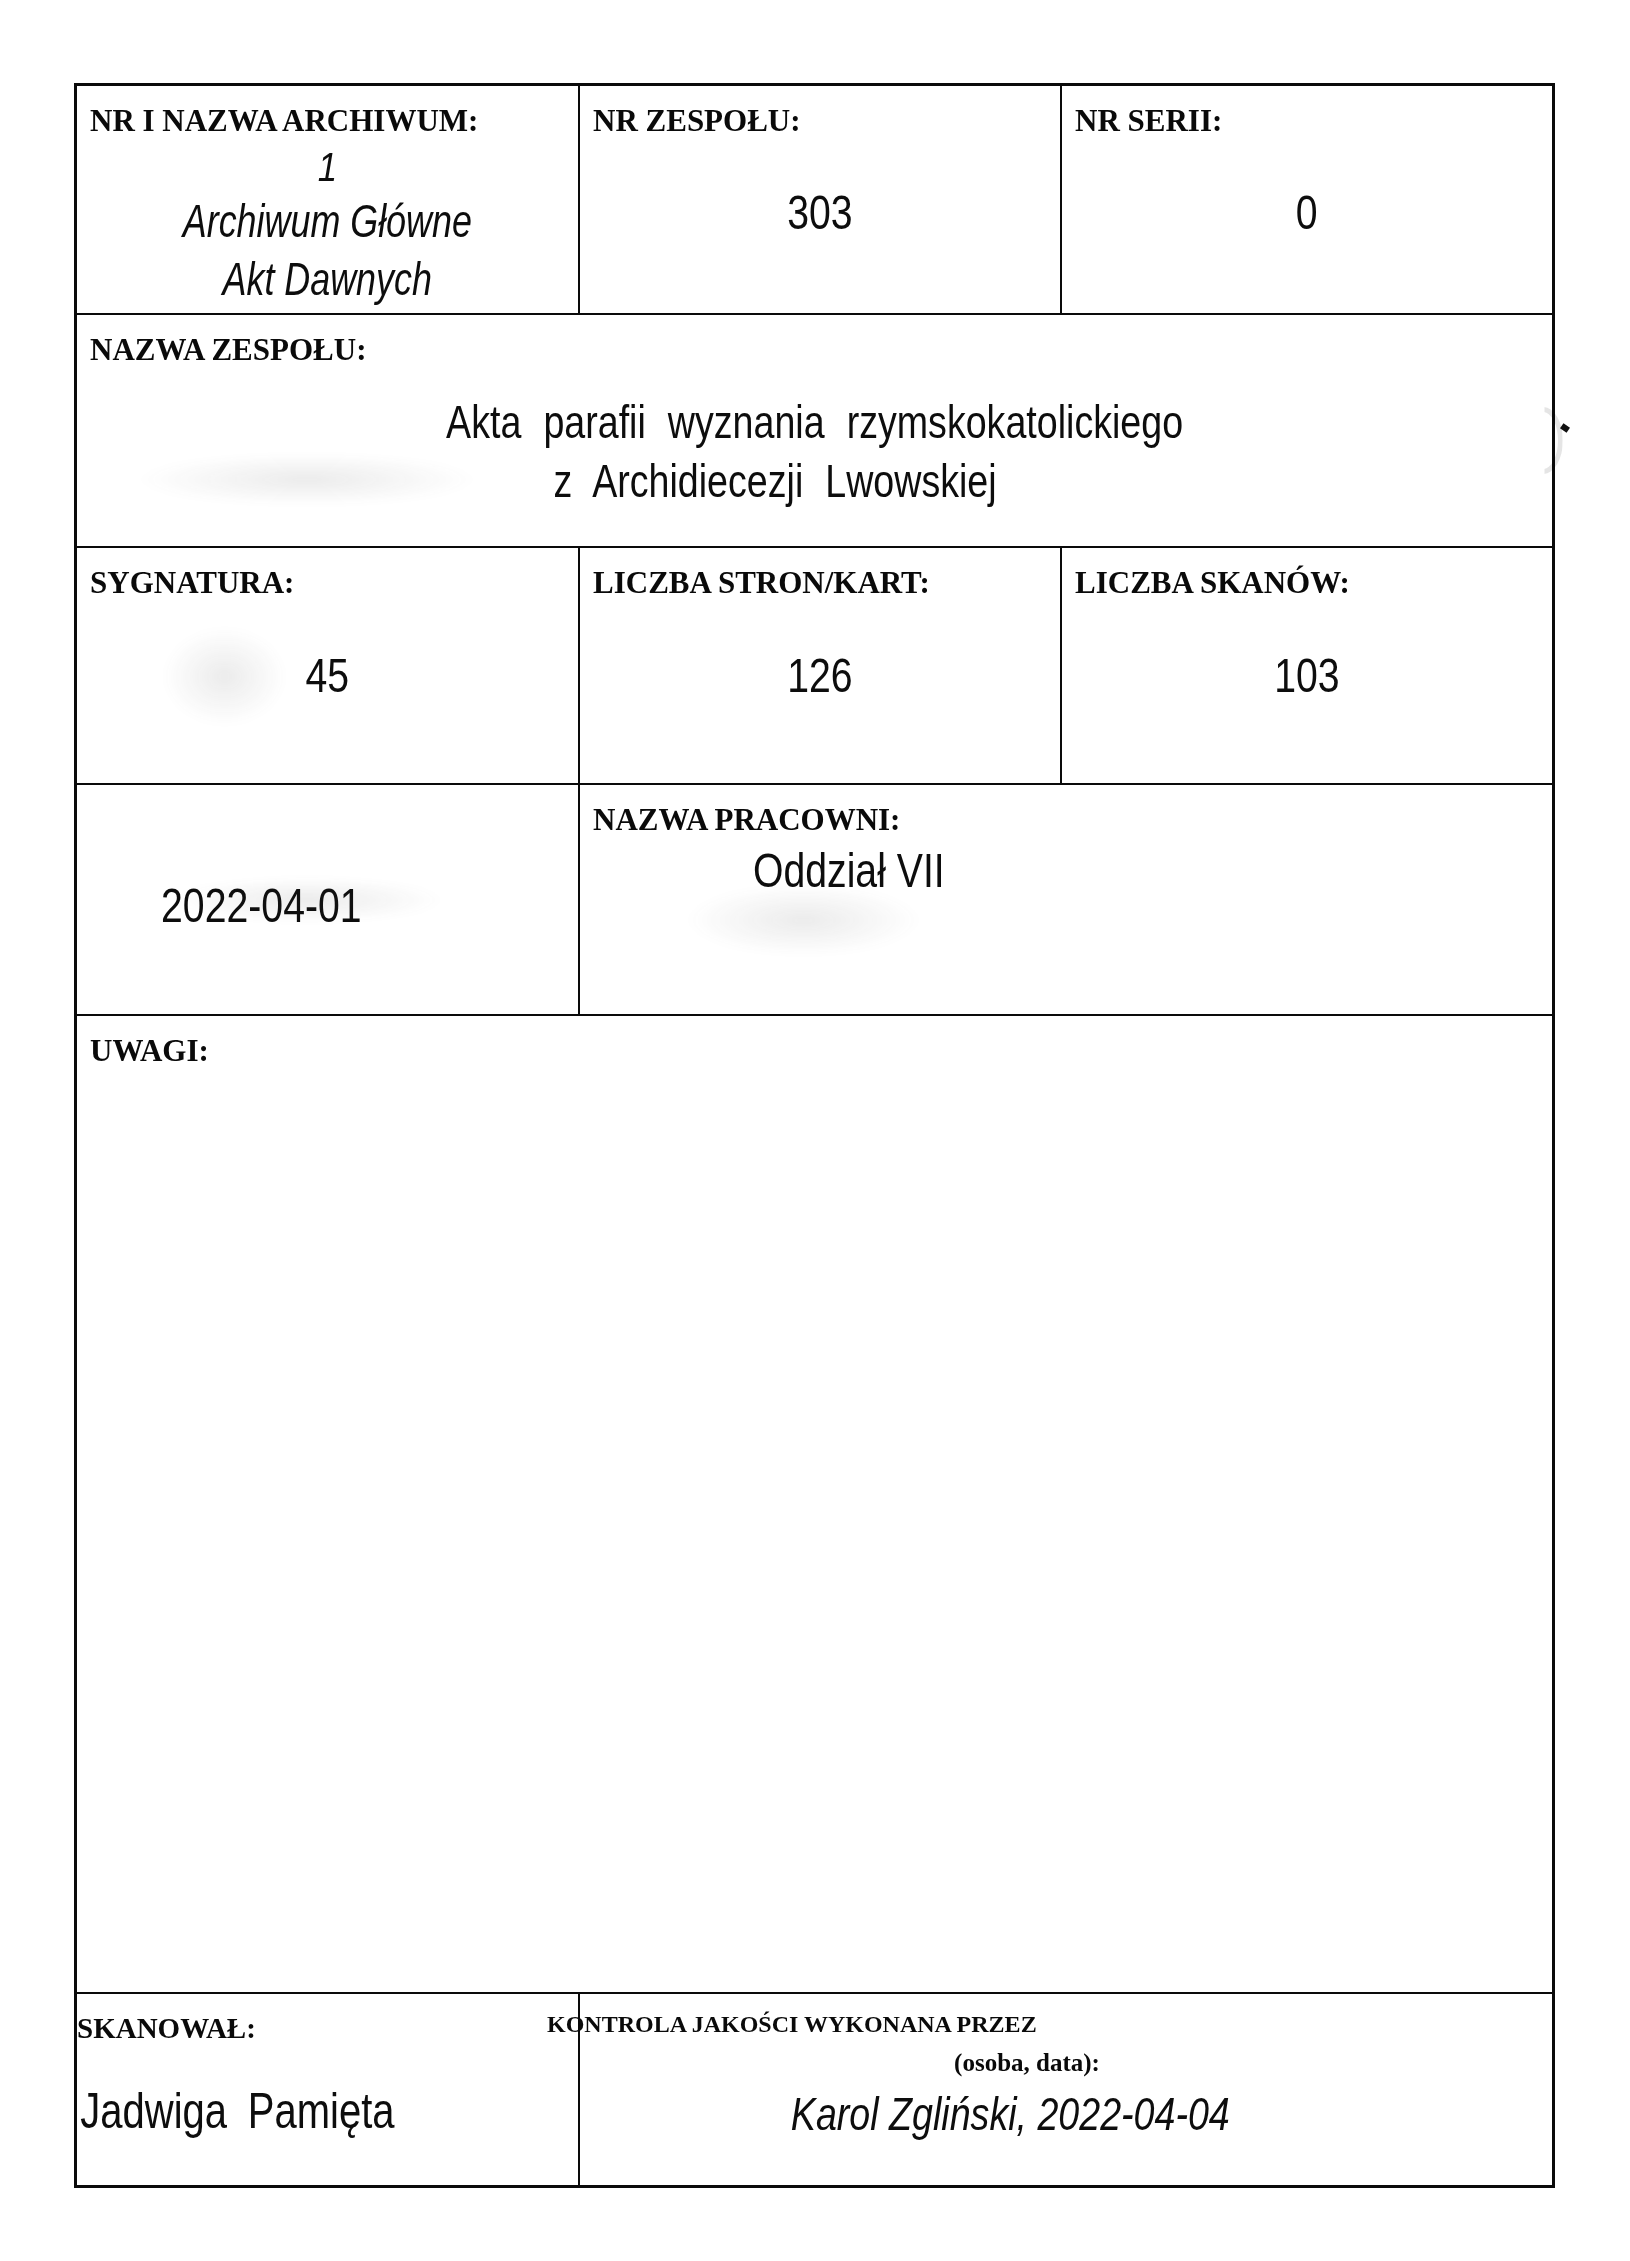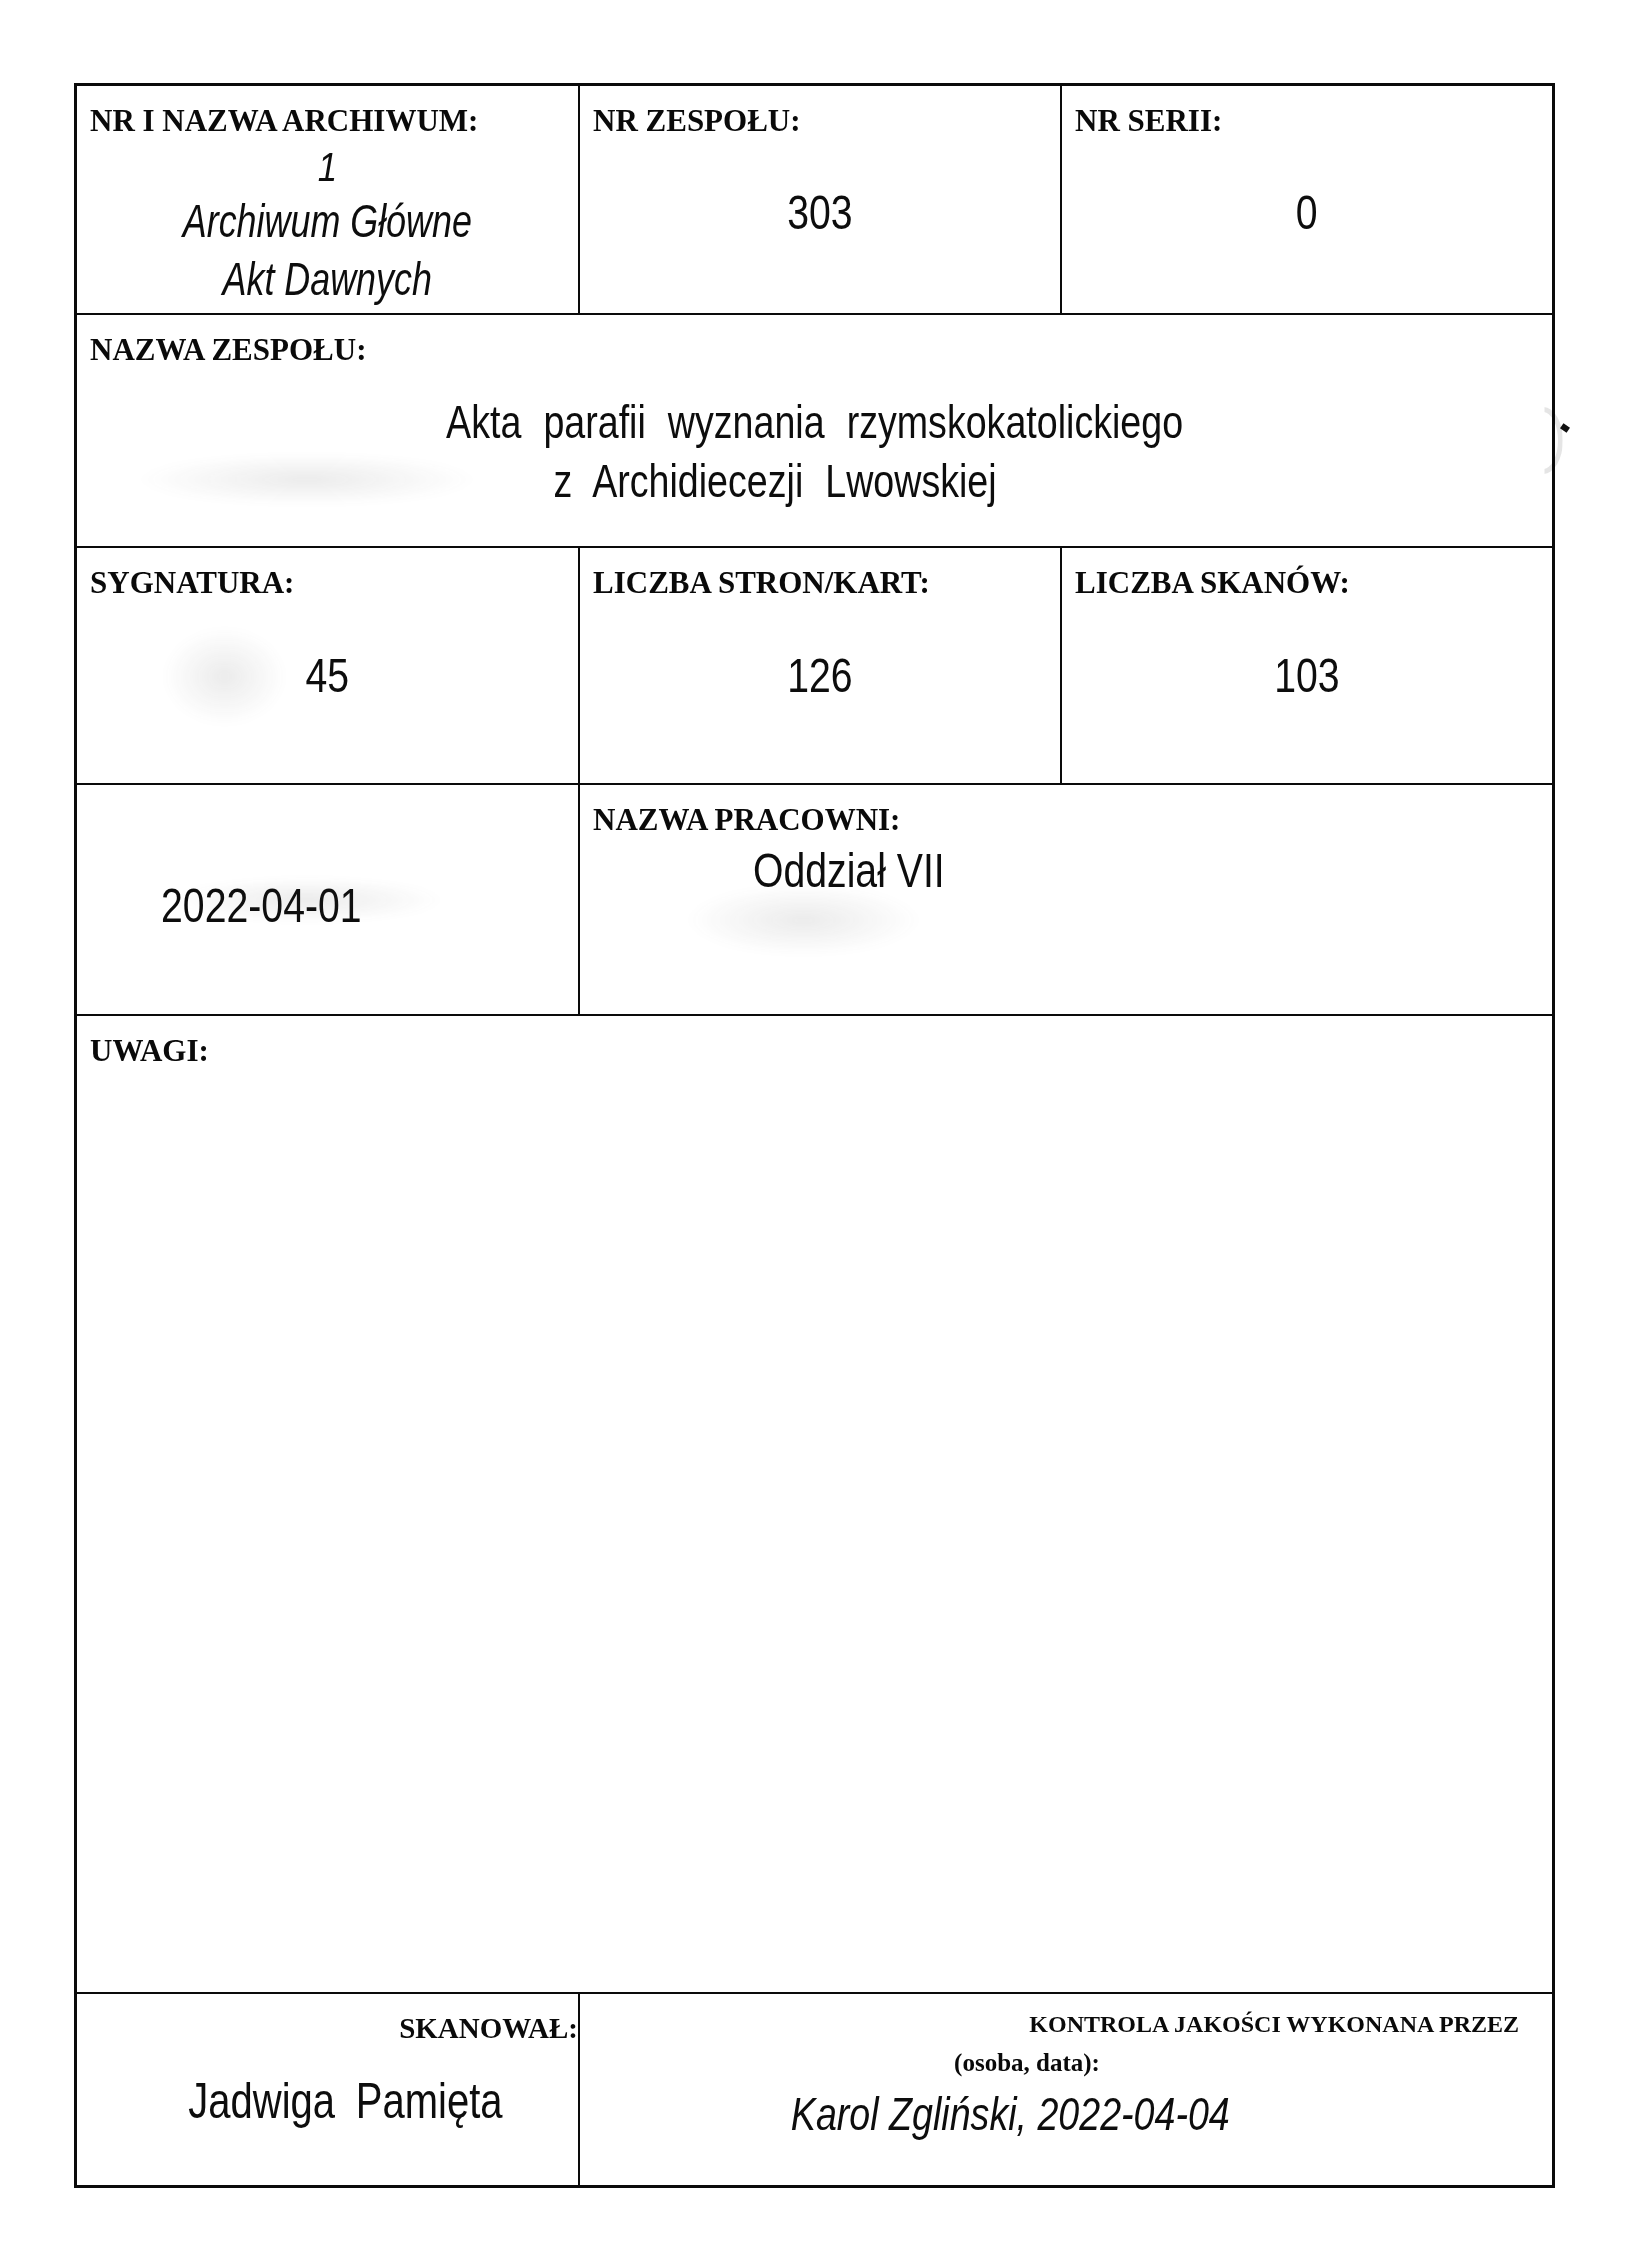--- a/index.html
+++ b/index.html
@@ -49,21 +49,21 @@
   .grow { flex: 1; }
   .label {
     font-family: "Liberation Serif", "DejaVu Serif", serif;
     font-weight: 700;
     font-size: 31px;
     letter-spacing: 0px;
     padding: 17px 0 0 13px;
     white-space: nowrap;
   }
   .label-center {
-    text-align: right;
+    text-align: left;
     padding-left: 0;
   }
   .sublabel {
     font-family: "Liberation Serif", "DejaVu Serif", serif;
     font-weight: 700;
     font-size: 25px;
     text-align: center;
   }
   .vwrap {
     position: absolute;
@@ -202,21 +202,21 @@
         <div class="label">UWAGI:</div>
         <div class="vwrap">
           <span class="val"></span>
         </div>
       </div>
     </div>
 
     <div class="row r6 last">
       <div class="cell w1">
         <div class="label label-center" style="padding-top:18.4px; font-size:29px;">SKANOWAŁ:</div>
-        <div style="text-align:right; margin-top:25px;">
+        <div style="text-align:left; margin-top:35px;">
           <span class="val" style="font-size:50px; word-spacing:12px; transform:translateX(-36px) scaleX(0.80);">Jadwiga  Pamięta</span>
         </div>
       </div>
       <div class="cell grow lastcol">
         <div class="label label-center" style="padding-top:17px; font-size:24px; transform:translateX(-33px);">KONTROLA JAKOŚCI WYKONANA PRZEZ</div>
         <div class="sublabel" style="margin-top:10.5px; transform:translateX(-39px);">(osoba, data):</div>
         <div style="text-align:center; margin-top:8px;font-style:italic;">
           <span class="val" style="font-size:47px; transform:translateX(-56px) scaleX(0.80);">Karol Zgliński, 2022-04-04</span>
         </div>
       </div>

